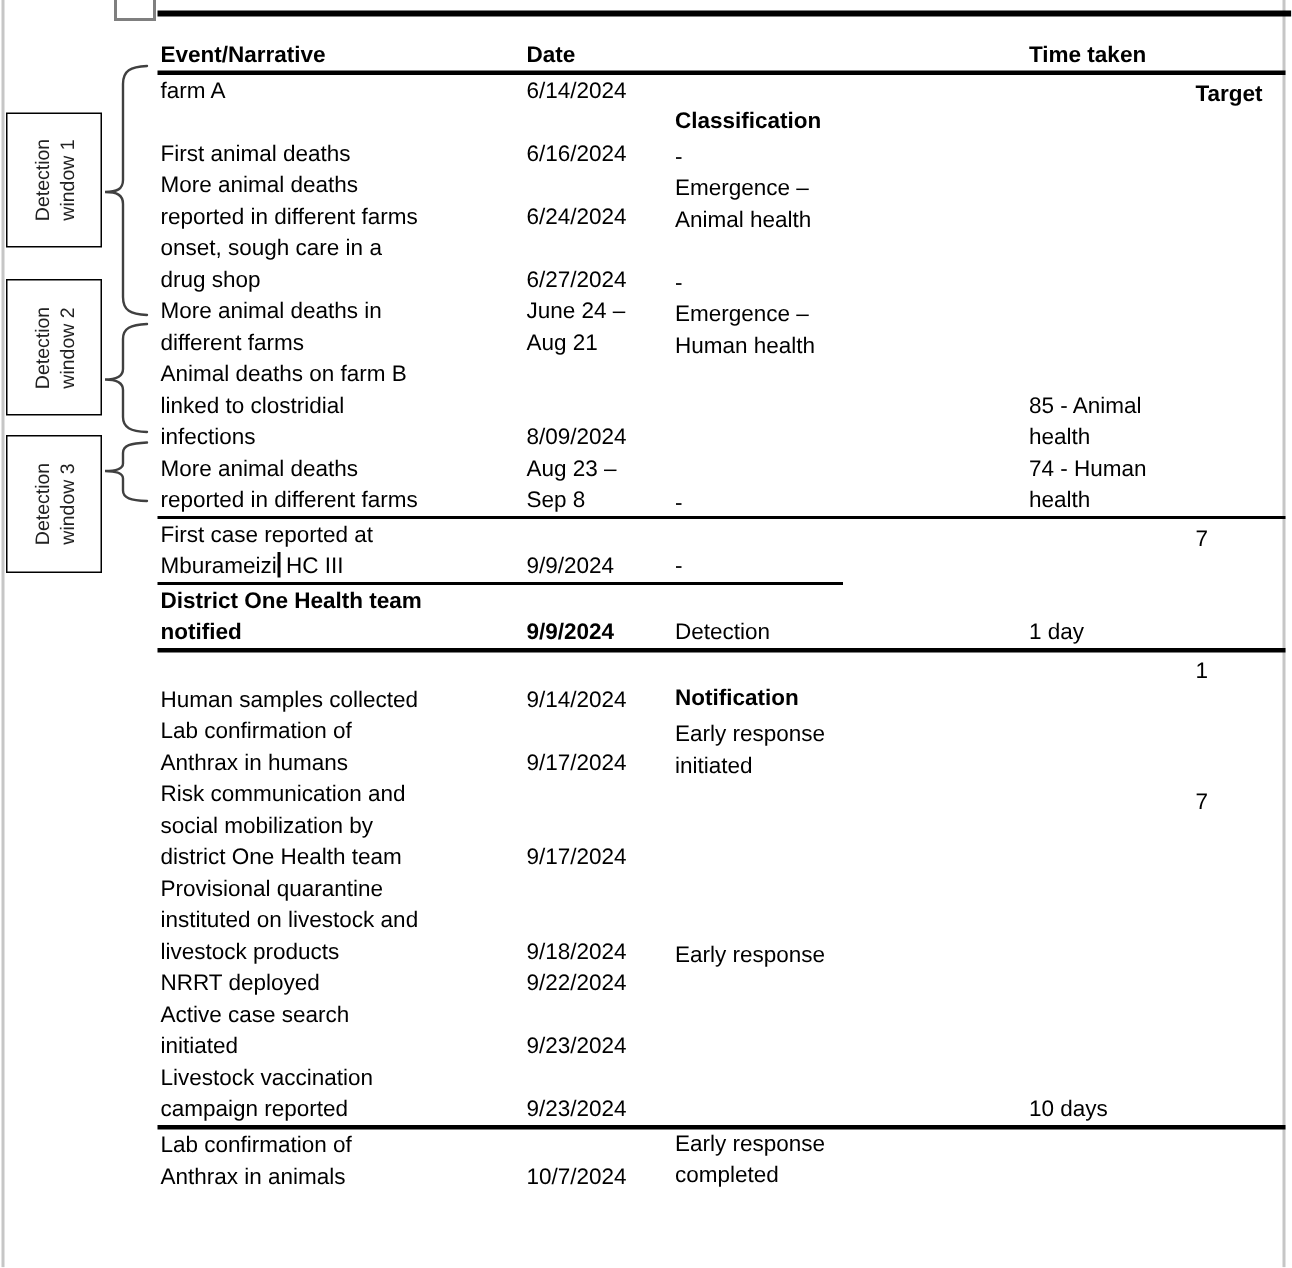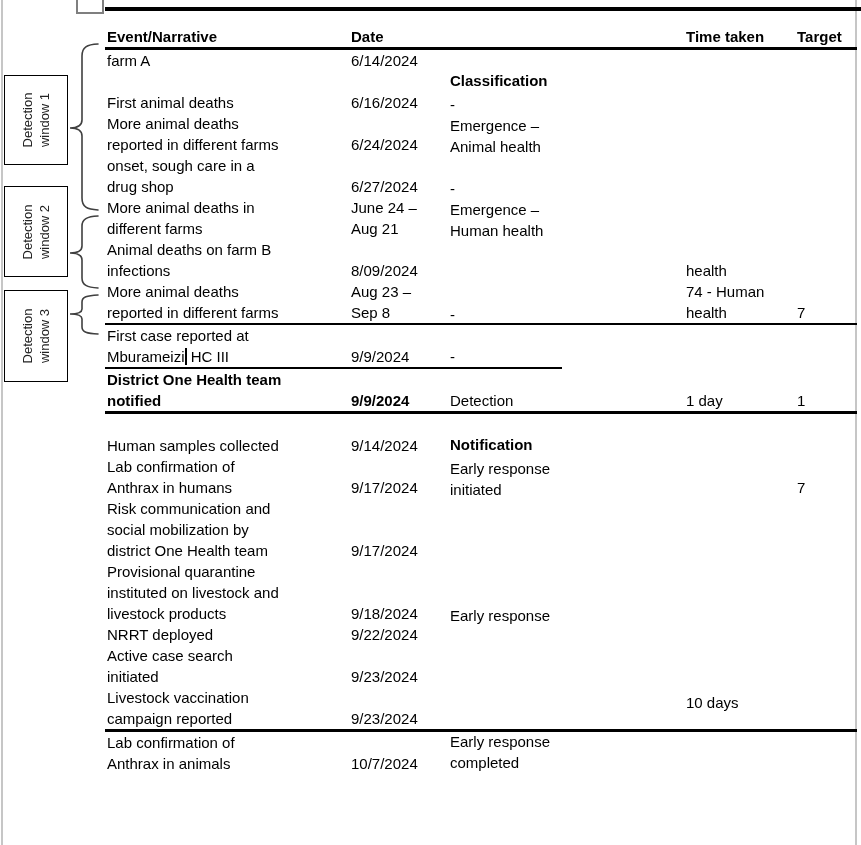--- a/index.html
+++ b/index.html
@@ -23,27 +23,27 @@
 
   
   .table{position:absolute;left:105px;top:26px;width:752px;}
   .hrow{position:relative;height:21px;font-weight:bold;}
   .ln{position:relative;height:21px;}
   .c{position:absolute;top:0;line-height:21px;white-space:nowrap;}
   .ce{left:2px;}
   .cd{left:218px;margin-left:28px;}
   .cc{left:345px;margin-top:44px;}
   .ct{left:581px;}
-  .cg{left:692px;}
+  .cg{left:692px;margin-top:26px;}
   .rule{background:#000;width:752px;}
   .rule.h2{height:2px;}
   .rule.h3{height:3px;}
   .rule.partial{width:457px;}
   .bold{font-weight:bold;}
-  .t2{top:5px;}
+  .t2{top:21px;}
   .caret{display:inline-block;width:2px;height:17px;background:#000;vertical-align:-3px;}
 </style>
 </head>
 <body>
 
 <div class="page">
   <div class="edge edge-left"></div>
   <div class="edge edge-right"></div>
   <div class="topbox"></div>
   <div class="topbar"></div>
@@ -122,20 +122,24 @@
       <span class="c cd">June 24 –</span>
     </div>
     <div class="ln">
       <span class="c ce">different farms</span>
       <span class="c cd">Aug 21</span>
     </div>
     <div class="ln">
       <span class="c ce">Animal deaths on farm B</span>
     </div>
     <div class="ln">
+      <span class="c ce">linked to clostridial</span>
+      <span class="c ct">85 - Animal</span>
+    </div>
+    <div class="ln">
       <span class="c ce">infections</span>
       <span class="c cd">8/09/2024</span>
       <span class="c cc">-</span>
       <span class="c ct">health</span>
     </div>
     <div class="ln">
       <span class="c ce">More animal deaths</span>
       <span class="c cd">Aug 23 –</span>
       <span class="c ct">74 - Human</span>
     </div>

